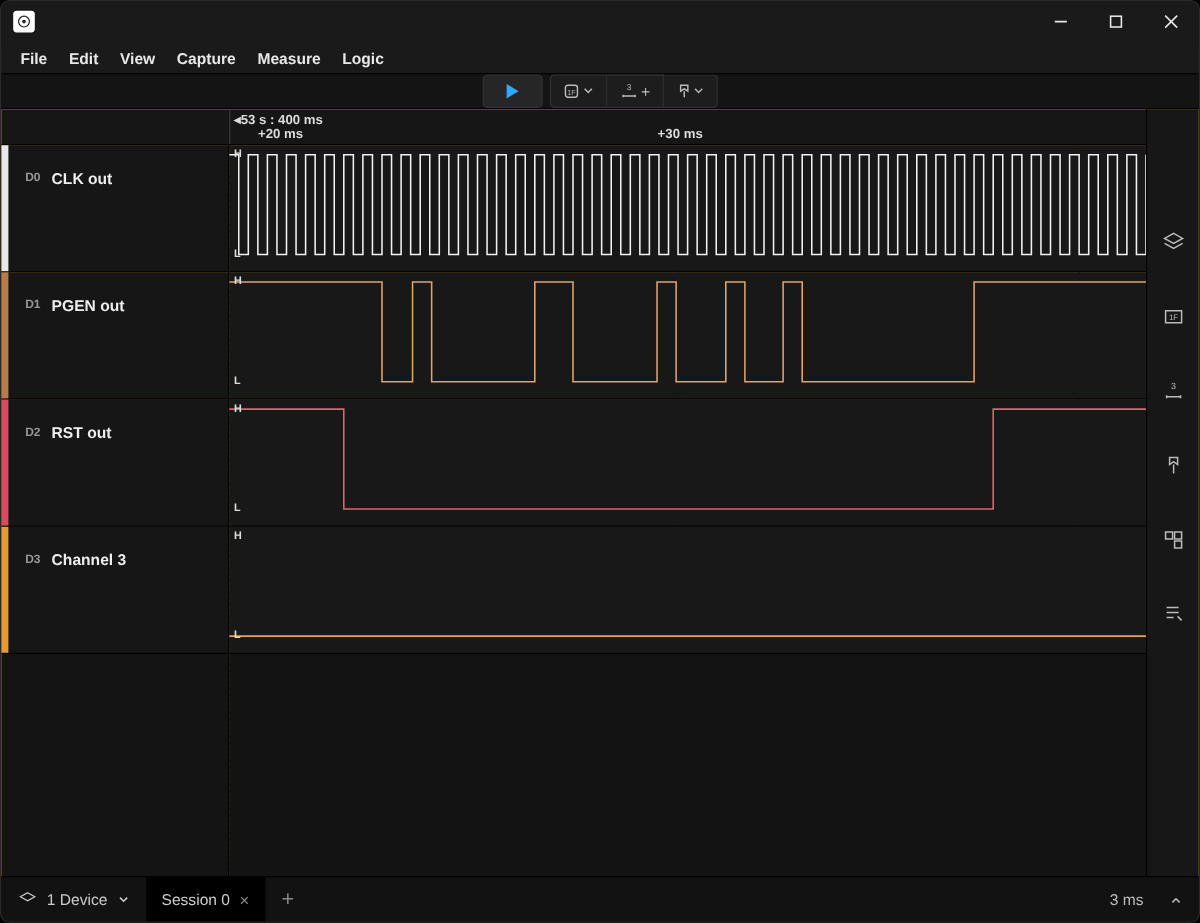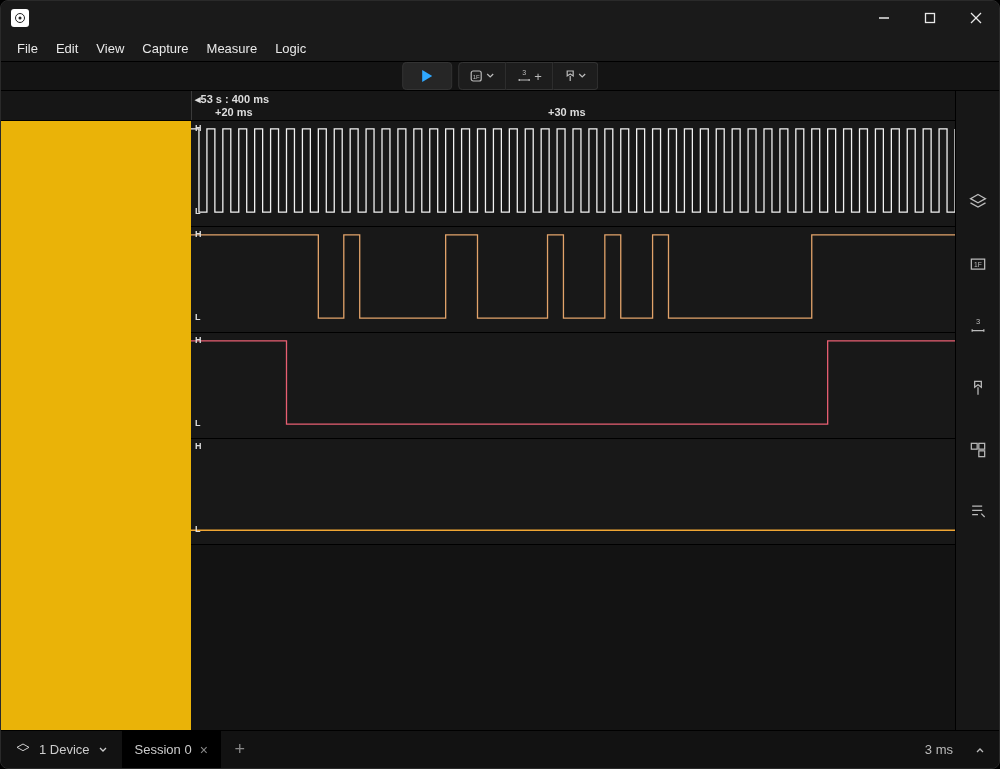--- a/index.html
+++ b/index.html
@@ -4,21 +4,21 @@
 <style>
   * { box-sizing: border-box; margin: 0; padding: 0; }
   html, body { width: 1000px; height: 769px; overflow: hidden; background:#000; font-family: "Segoe UI", Arial, sans-serif; }
   .window { position:relative; width:1000px; height:769px; background:#1a1a1a; border-radius:8px; overflow:hidden; border:1px solid #2a2a2a;}
   .titlebar { height:34px; background:#1a1a1a; display:flex; align-items:center; color:#e8e8e8; font-size:13px; padding-left:10px;}
   .titlebar .icon-box { width:18px; height:18px; background:#fff; border-radius:3px; display:flex; align-items:center; justify-content:center; margin-right:8px;}
   .titlebar .icon-box svg { width:12px; height:12px; }
   .titlebar .spacer { flex:1; }
   .winbtn { width:46px; height:34px; display:flex; align-items:center; justify-content:center; color:#e8e8e8;}
   .menubar { height:26px; display:flex; align-items:center; gap:2px; padding:0 8px; color:#e8e8e8; font-size:13px;}
-  .menubar .menuitem { padding:3px 8px; border-radius:3px; }
+  .menubar .menuitem { padding:3px 8px; border-radius:3px;font-weight:bold; }
   .toolbar-strip { height:30px; background:#141414; border-top:1px solid #000; border-bottom:1px solid #000; position:relative;}
   .toolbar-center { position:absolute; left:50%; top:50%; transform:translate(-50%,-50%); display:flex; align-items:center; gap:0;}
   .tbtn { height:28px; display:flex; align-items:center; justify-content:center; padding:0 10px; border-left:1px solid #2a2a2a;}
   .tbtn:first-child { border-left:none;}
   .tbtn.play { background:#262626; border:1px solid #333; border-radius:4px; padding:0 16px; margin-right:6px;}
   .content { position:relative; height:640px; background:#eab308; display:flex;}
   .waveform-area { flex:1; position:relative; overflow:hidden;}
   .right-sidebar { width:44px; background:#171717; border-left:1px solid #000; display:flex; flex-direction:column; align-items:center; padding-top:100px; gap:40px;}
   .right-sidebar .ricon { width:22px; height:22px; color:#bdbdbd; display:flex; align-items:center; justify-content:center;}
   .timeline-ruler { position:absolute; left:0; right:0; top:0; height:30px; background:#161616; border-bottom:1px solid #000;}
@@ -122,20 +122,44 @@
         <span class="ruler-label" style="left:194px;top:2px;">◂<span>53 s : 400 ms</span></span>
         <span class="ruler-label" style="left:214px;top:15px;">+20 ms</span>
         <span class="ruler-label" style="left:547px;top:15px;">+30 ms</span>
         <span class="ruler-label" style="left:880px;top:15px;margin-top:36px;">+40 ms</span>
       </div>
 
       <div class="grid-line" style="left:190px; top:30px;"></div>
       <div class="grid-line" style="left:565px; top:30px;"></div>
       <div class="grid-line" style="left:898px; top:30px;"></div>
 
+      <div class="channel-header-col">
+        <div class="channel-header" style="top:0;">
+          <div class="ch-color" style="background:#e8e8e8;"></div>
+          <div class="ch-idx">D0</div>
+          <div class="ch-name">CLK out</div>
+        </div>
+        <div class="channel-header" style="top:106px;">
+          <div class="ch-color" style="background:#b87b4c;"></div>
+          <div class="ch-idx">D1</div>
+          <div class="ch-name">PGEN out</div>
+        </div>
+        <div class="channel-header" style="top:212px;">
+          <div class="ch-color" style="background:#d94a60;"></div>
+          <div class="ch-idx">D2</div>
+          <div class="ch-name">RST out</div>
+        </div>
+        <div class="channel-header" style="top:318px;">
+          <div class="ch-color" style="background:#e79a2f;"></div>
+          <div class="ch-idx">D3</div>
+          <div class="ch-name">Channel 3</div>
+        </div>
+        <div class="channel-header inactive" style="top:424px;height:216px;background:#141414;">
+        </div>
+      </div>
 
       <div class="plot" style="top:30px;height:106px;">
         <span class="hl-label" style="top:2px;">H</span>
           <span class="hl-label" style="bottom:10px;">L</span>
         <svg viewBox="0 0 765 106" preserveAspectRatio="none" id="svg-d0">
             <path d="M 0 8 L 7.96875 8 L 7.96875 92 L 15.9375 92 L 15.9375 8 L 23.90625 8 L 23.90625 92 L 31.875 92 L 31.875 8 L 39.84375 8 L 39.84375 92 L 47.8125 92 L 47.8125 8 L 55.78125 8 L 55.78125 92 L 63.75 92 L 63.75 8 L 71.71875 8 L 71.71875 92 L 79.6875 92 L 79.6875 8 L 87.65625 8 L 87.65625 92 L 95.625 92 L 95.625 8 L 103.59375 8 L 103.59375 92 L 111.5625 92 L 111.5625 8 L 119.53125 8 L 119.53125 92 L 127.5 92 L 127.5 8 L 135.46875 8 L 135.46875 92 L 143.4375 92 L 143.4375 8 L 151.40625 8 L 151.40625 92 L 159.375 92 L 159.375 8 L 167.34375 8 L 167.34375 92 L 175.3125 92 L 175.3125 8 L 183.28125 8 L 183.28125 92 L 191.25 92 L 191.25 8 L 199.21875 8 L 199.21875 92 L 207.1875 92 L 207.1875 8 L 215.15625 8 L 215.15625 92 L 223.125 92 L 223.125 8 L 231.09375 8 L 231.09375 92 L 239.0625 92 L 239.0625 8 L 247.03125 8 L 247.03125 92 L 255 92 L 255 8 L 262.96875 8 L 262.96875 92 L 270.9375 92 L 270.9375 8 L 278.90625 8 L 278.90625 92 L 286.875 92 L 286.875 8 L 294.84375 8 L 294.84375 92 L 302.8125 92 L 302.8125 8 L 310.78125 8 L 310.78125 92 L 318.75 92 L 318.75 8 L 326.71875 8 L 326.71875 92 L 334.6875 92 L 334.6875 8 L 342.65625 8 L 342.65625 92 L 350.625 92 L 350.625 8 L 358.59375 8 L 358.59375 92 L 366.5625 92 L 366.5625 8 L 374.53125 8 L 374.53125 92 L 382.5 92 L 382.5 8 L 390.46875 8 L 390.46875 92 L 398.4375 92 L 398.4375 8 L 406.40625 8 L 406.40625 92 L 414.375 92 L 414.375 8 L 422.34375 8 L 422.34375 92 L 430.3125 92 L 430.3125 8 L 438.28125 8 L 438.28125 92 L 446.25 92 L 446.25 8 L 454.21875 8 L 454.21875 92 L 462.1875 92 L 462.1875 8 L 470.15625 8 L 470.15625 92 L 478.125 92 L 478.125 8 L 486.09375 8 L 486.09375 92 L 494.0625 92 L 494.0625 8 L 502.03125 8 L 502.03125 92 L 510 92 L 510 8 L 517.96875 8 L 517.96875 92 L 525.9375 92 L 525.9375 8 L 533.90625 8 L 533.90625 92 L 541.875 92 L 541.875 8 L 549.84375 8 L 549.84375 92 L 557.8125 92 L 557.8125 8 L 565.78125 8 L 565.78125 92 L 573.75 92 L 573.75 8 L 581.71875 8 L 581.71875 92 L 589.6875 92 L 589.6875 8 L 597.65625 8 L 597.65625 92 L 605.625 92 L 605.625 8 L 613.59375 8 L 613.59375 92 L 621.5625 92 L 621.5625 8 L 629.53125 8 L 629.53125 92 L 637.5 92 L 637.5 8 L 645.46875 8 L 645.46875 92 L 653.4375 92 L 653.4375 8 L 661.40625 8 L 661.40625 92 L 669.375 92 L 669.375 8 L 677.34375 8 L 677.34375 92 L 685.3125 92 L 685.3125 8 L 693.28125 8 L 693.28125 92 L 701.25 92 L 701.25 8 L 709.21875 8 L 709.21875 92 L 717.1875 92 L 717.1875 8 L 725.15625 8 L 725.15625 92 L 733.125 92 L 733.125 8 L 741.09375 8 L 741.09375 92 L 749.0625 92 L 749.0625 8 L 757.03125 8 L 757.03125 92 L 765 92 L 765 8 L 765 8" fill="none" stroke="#f2f2f2" stroke-width="1.3"></path>
           </svg>
       </div>
 
       <div class="plot" style="top:136px;height:106px;">

